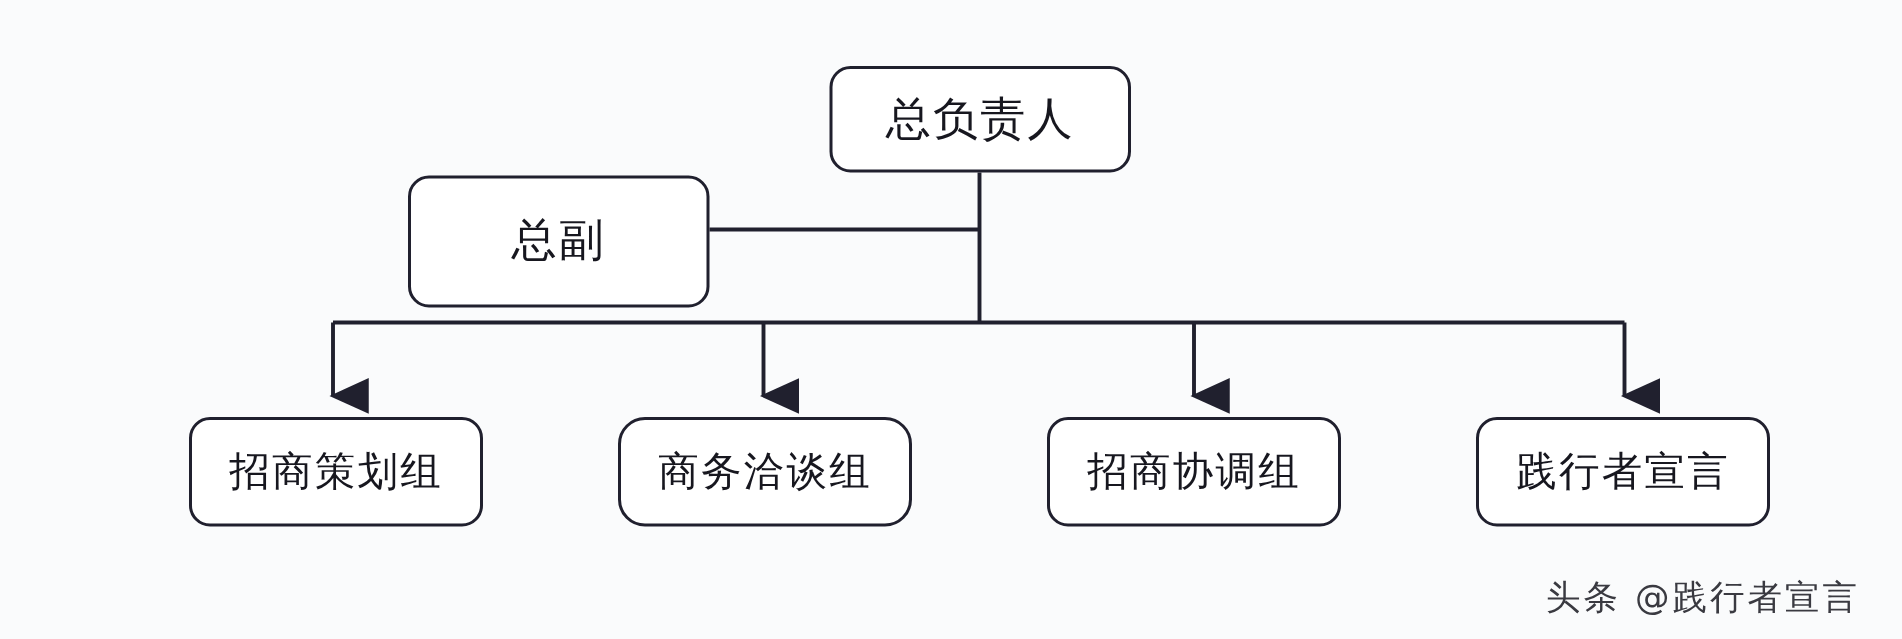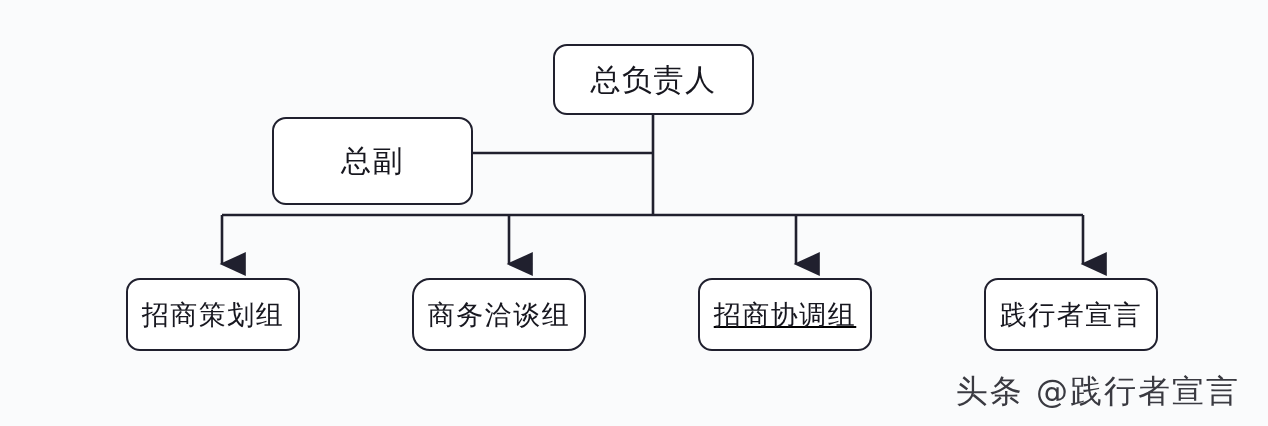--- a/index.html
+++ b/index.html
@@ -52,38 +52,38 @@
     height: 71px;
   }
   #node-deputy {
     left: 272px;
     top: 117px;
     width: 201px;
     height: 88px;
   }
   .node-leaf {
     top: 278px;
-    width: 174px;
+    width: 196px;
     height: 73px;
   }
   #node-leaf-0 { left: 126px; }
   #node-leaf-1 { left: 412px; border-radius: 18px; }
-  #node-leaf-2 { left: 698px; text-decoration: underline; }
+  #node-leaf-2 { left: 698px; }
   #node-leaf-3 { left: 984px; }
   #node-leaf-0 .node-label,
   #node-leaf-1 .node-label,
   #node-leaf-2 .node-label,
   #node-leaf-3 .node-label {
     font-size: 27px;
   }
   #watermark {
     position: absolute;
     right: 28px;
     bottom: 12px;
-    font-size: 32px;
+    font-size: 23px;
     color: #2a2a32;
     letter-spacing: 2px;
     white-space: nowrap;
     opacity: 0.92;
     z-index: 3;
     font-family: "DejaVu Sans", "Liberation Sans", sans-serif;
     margin-top: 10px;
   }
 </style>
 </head>

